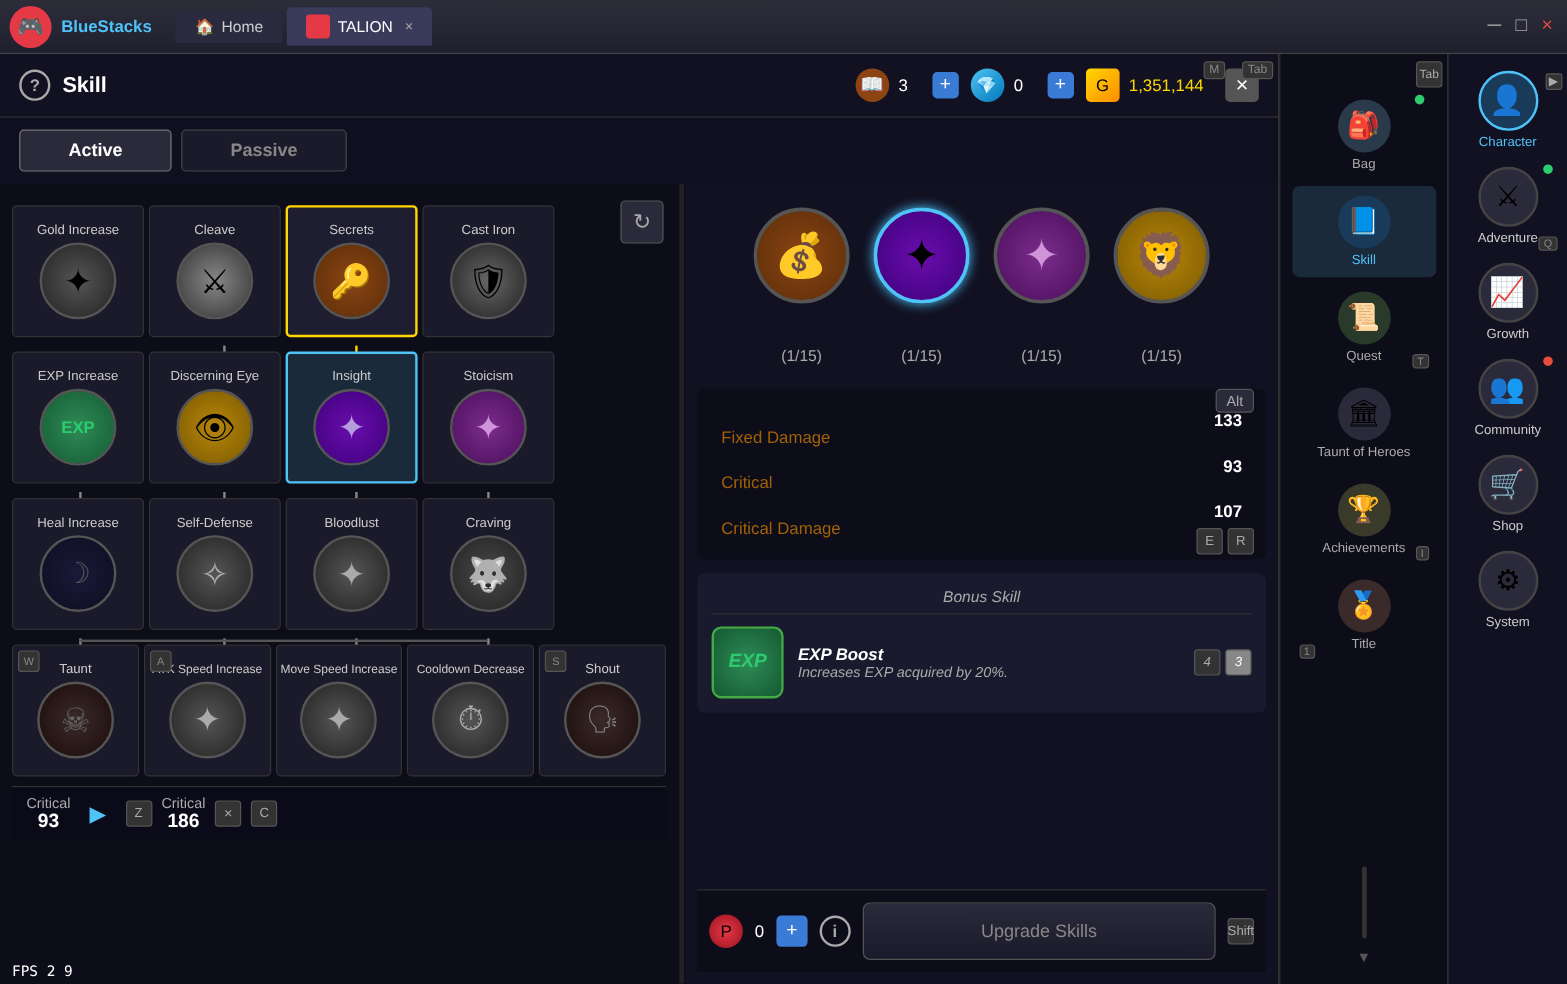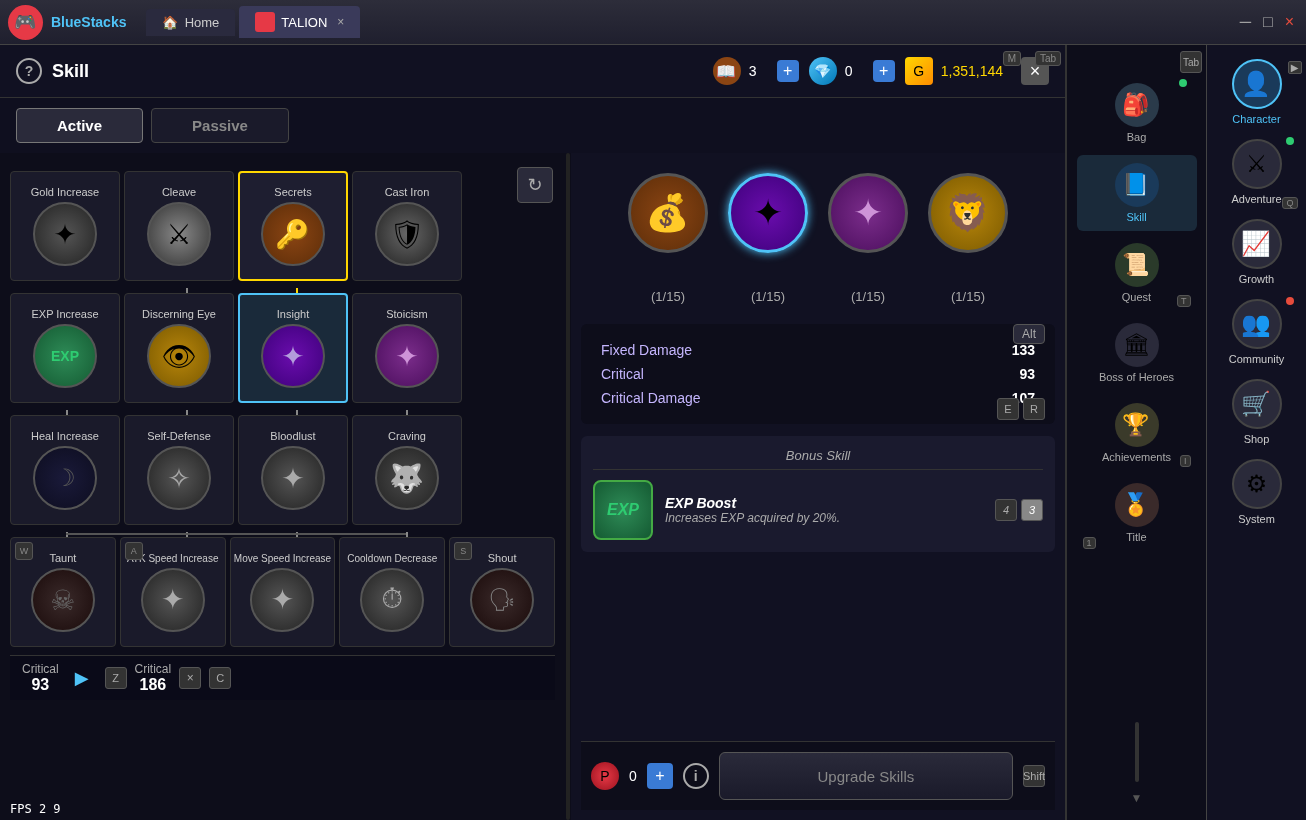--- a/index.html
+++ b/index.html
@@ -332,21 +332,21 @@
       background: #0d0d1a;
       border-radius: 6px;
       padding: 14px 20px;
       margin-bottom: 12px;
     }
     .stat-row {
       display: flex;
       justify-content: space-between;
       padding: 4px 0;
     }
-    .stat-row .stat-name { color: #c4b5fd; font-size: 14px; }
+    .stat-row .stat-name { color: #a16207; font-size: 14px; margin-top: 14px; }
     .stat-row .stat-val { color: #fff; font-size: 14px; font-weight: bold; }
 
     
     #alt-btn {
       position: absolute;
       right: 10px;
       top: 0px;
       background: #2a2a3a;
       border: 1px solid #555;
       border-radius: 4px;
@@ -890,21 +890,21 @@
     </div>
 
     <div class="sidebar-item">
       <div class="sidebar-icon" style="background:#2a3a2a;">📜</div>
       <span class="sidebar-label">Quest</span>
       <span class="sidebar-key">T</span>
     </div>
 
     <div class="sidebar-item">
       <div class="sidebar-icon" style="background:#2a2a3a;">🏛</div>
-      <span class="sidebar-label">Boss of Heroes</span>
+      <span class="sidebar-label">Taunt of Heroes</span>
     </div>
 
     <div class="sidebar-item">
       <div class="sidebar-icon" style="background:#3a3a2a;">🏆</div>
       <span class="sidebar-label">Achievements</span>
       <span class="sidebar-key">I</span>
     </div>
 
     <div class="sidebar-item">
       <div class="sidebar-icon" style="background:#3a2a2a;">🏅</div>

